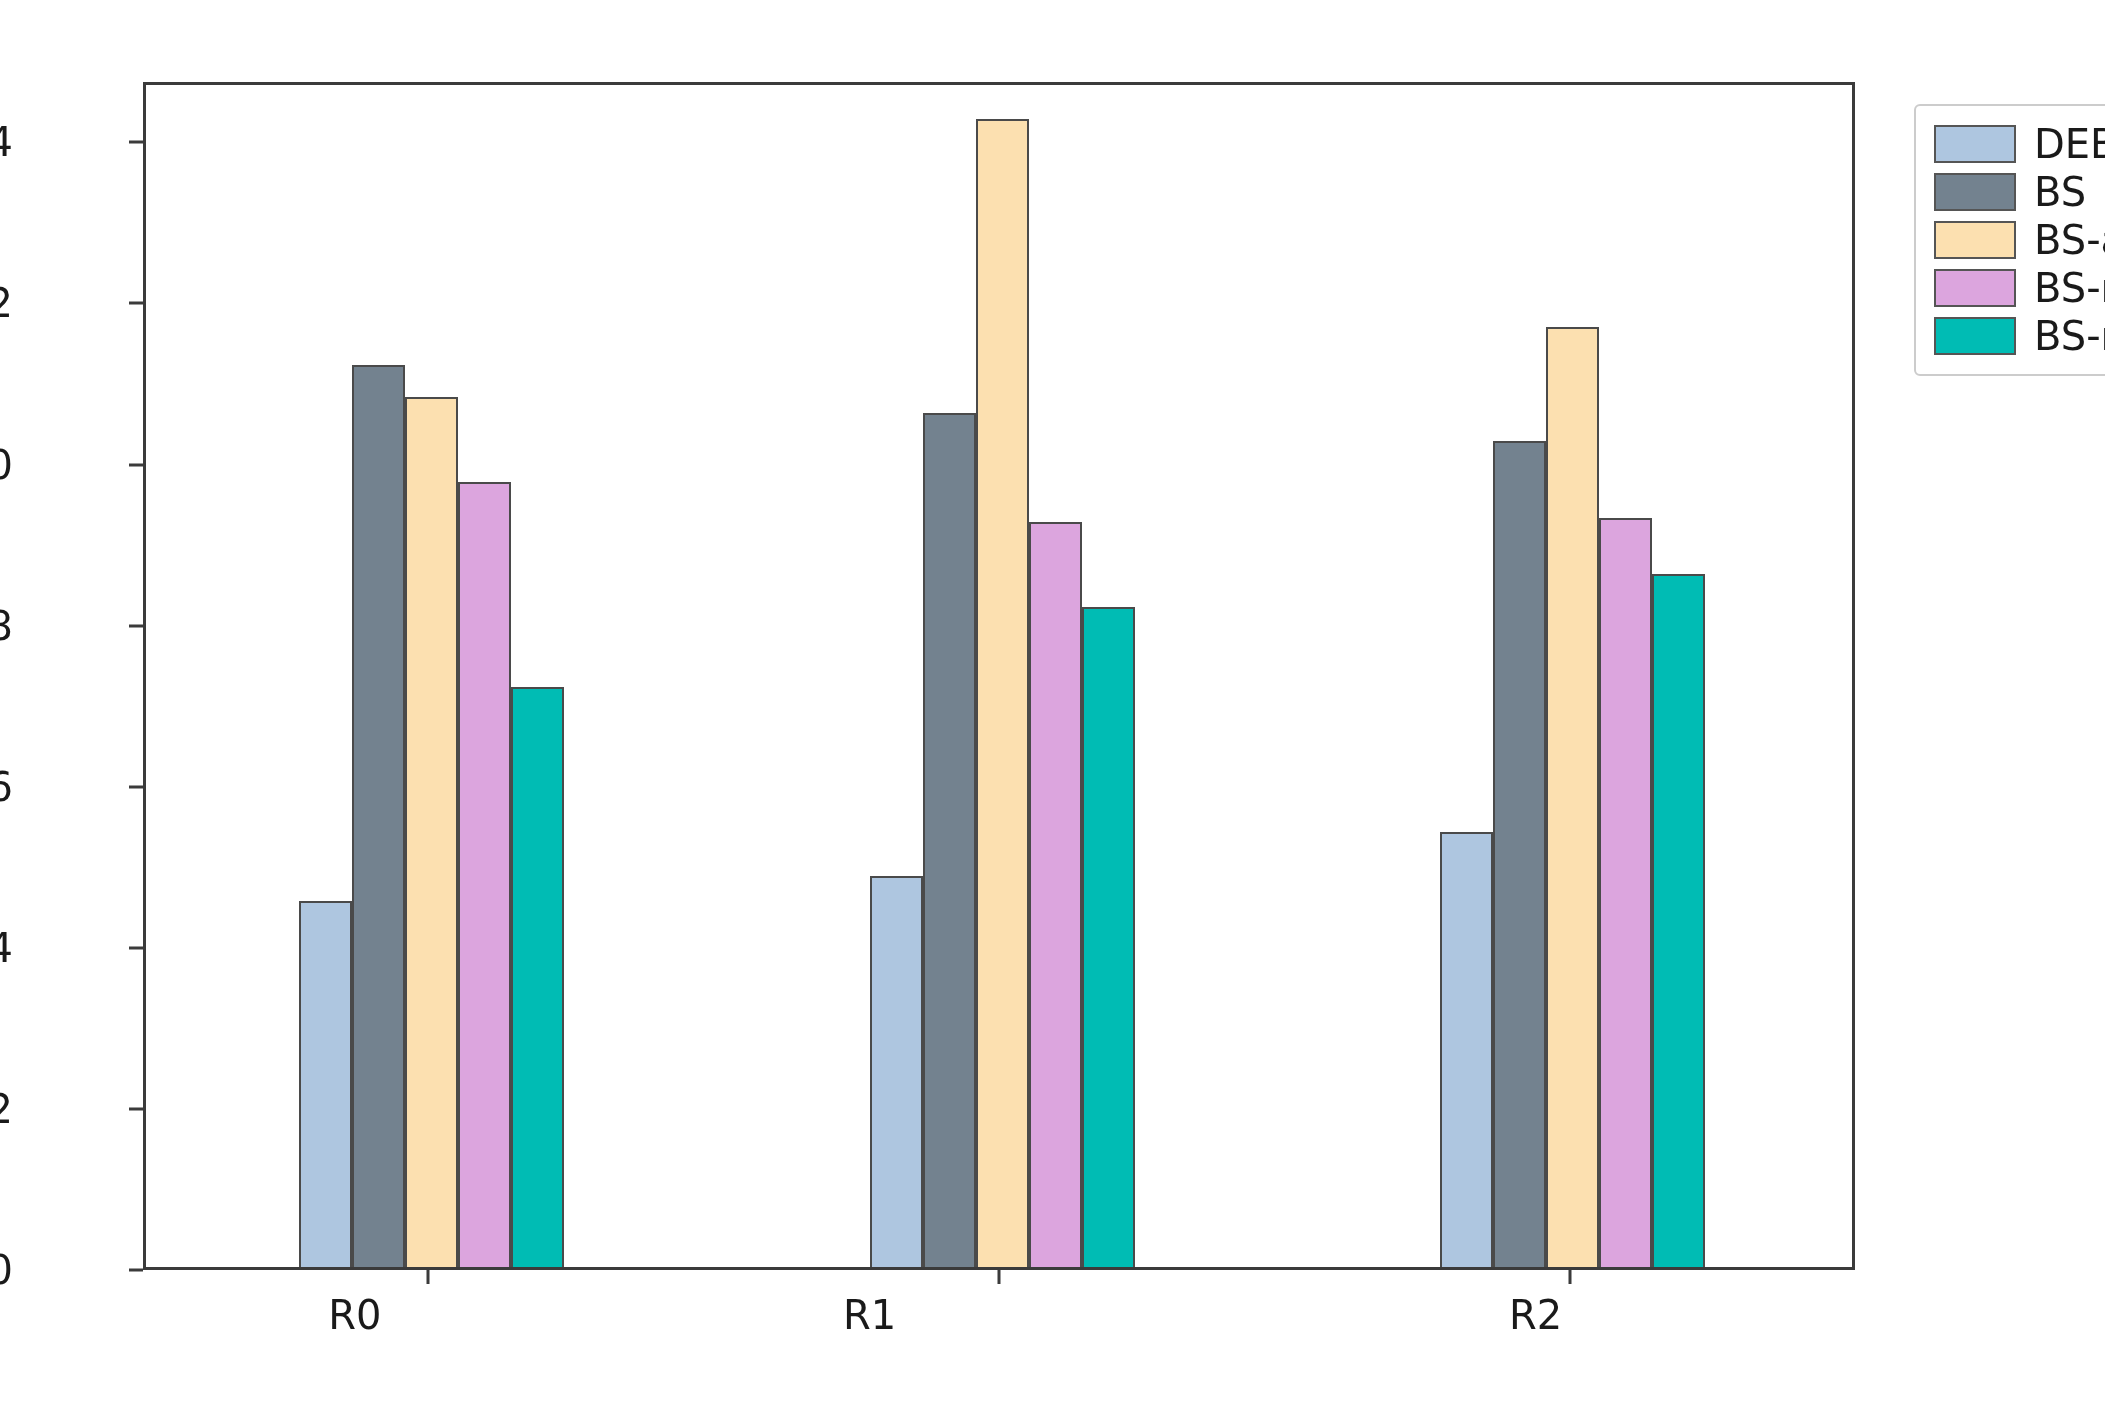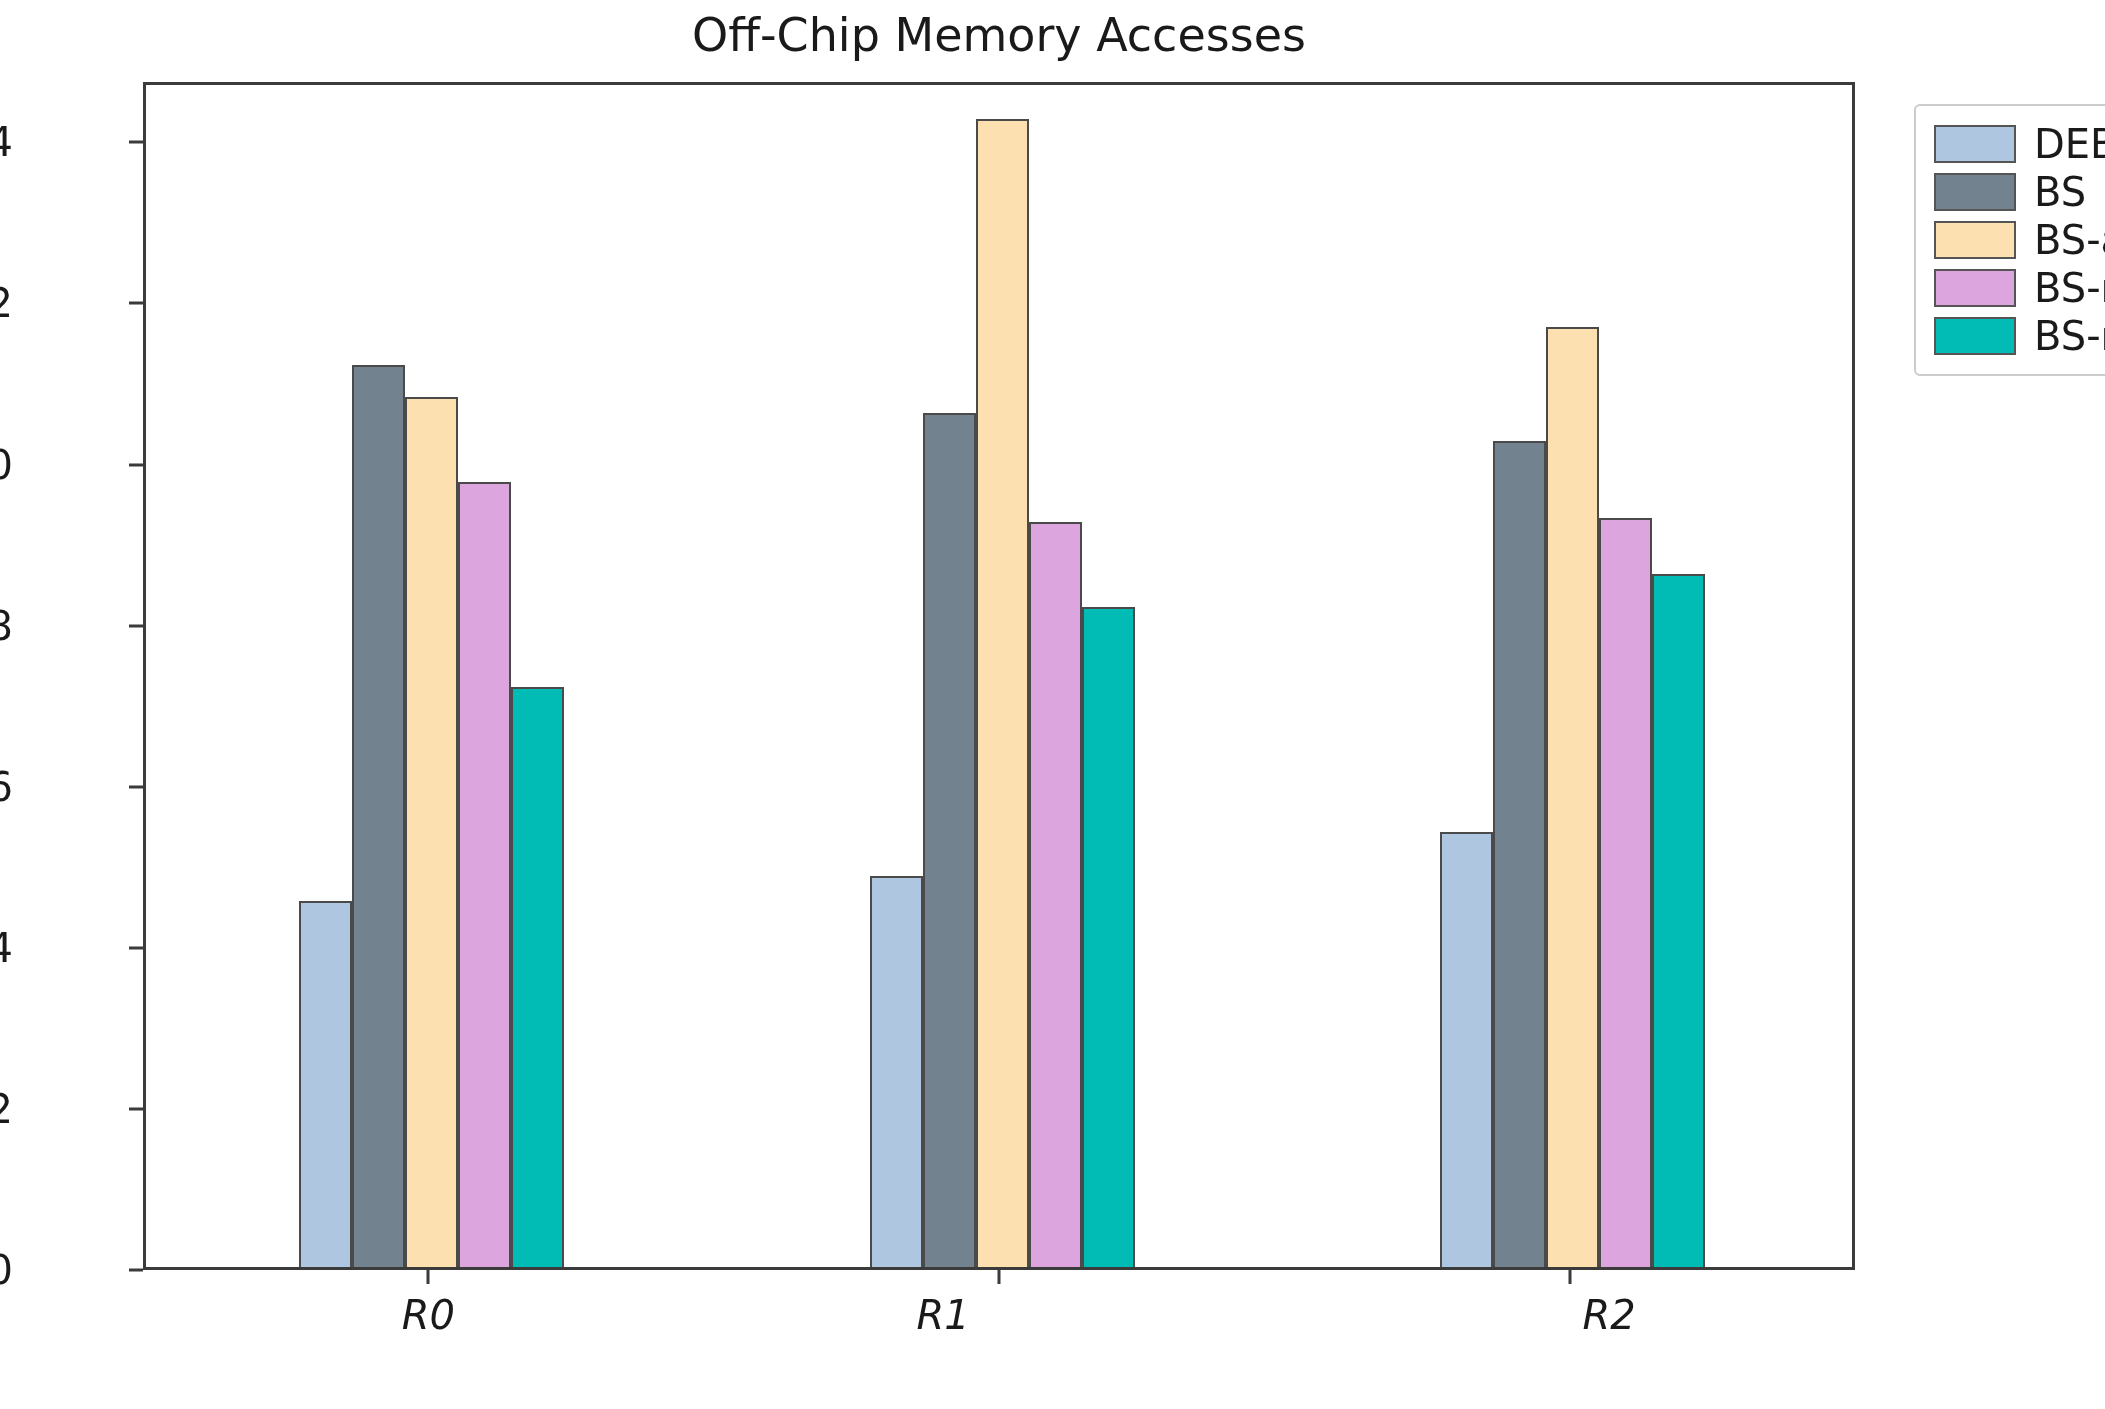--- a/index.html
+++ b/index.html
@@ -92,26 +92,24 @@
     top: 1270px;
     width: 3px;
     height: 14px;
     background: #3b3b3b;
     transform: translateX(-50%);
   }
   .xtick-label {
     position: absolute;
     top: 1292px;
     width: 200px;
-    text-align: center;
     font-size: 40px;
     color: #1a1a1a;
     transform: translateX(-50%);
     white-space: nowrap;
-    font-style: italic;
   }
   #xaxis-label {
     position: absolute;
     left: 143px;
     top: 1345px;
     width: 1712px;
     text-align: center;
     font-size: 44px;
     color: #1a1a1a;
     white-space: nowrap;
@@ -146,21 +144,20 @@
     color: #1a1a1a;
     white-space: nowrap;
     line-height: 1;
   }
 </style>
 </head>
 <body>
 
 <div id="figure">
 
-  <div id="chart-title">Off-Chip Memory Accesses</div>
 
   <div id="plot-area">
     <div id="bars-layer">
         <div class="bar" style="left: 152.833px; width: 53px; height: 366.468px; background: rgb(174, 198, 224);"></div>
         <div class="bar" style="left: 205.833px; width: 53px; height: 902.075px; background: rgb(115, 130, 143);"></div>
         <div class="bar" style="left: 258.833px; width: 53px; height: 869.858px; background: rgb(252, 224, 176);"></div>
         <div class="bar" style="left: 311.833px; width: 53px; height: 785.288px; background: rgb(220, 165, 222);"></div>
         <div class="bar" style="left: 364.833px; width: 53px; height: 579.905px; background: rgb(0, 188, 180);"></div>
         <div class="bar" style="left: 723.5px; width: 53px; height: 390.631px; background: rgb(174, 198, 224);"></div>
         <div class="bar" style="left: 776.5px; width: 53px; height: 853.749px; background: rgb(115, 130, 143);"></div>

